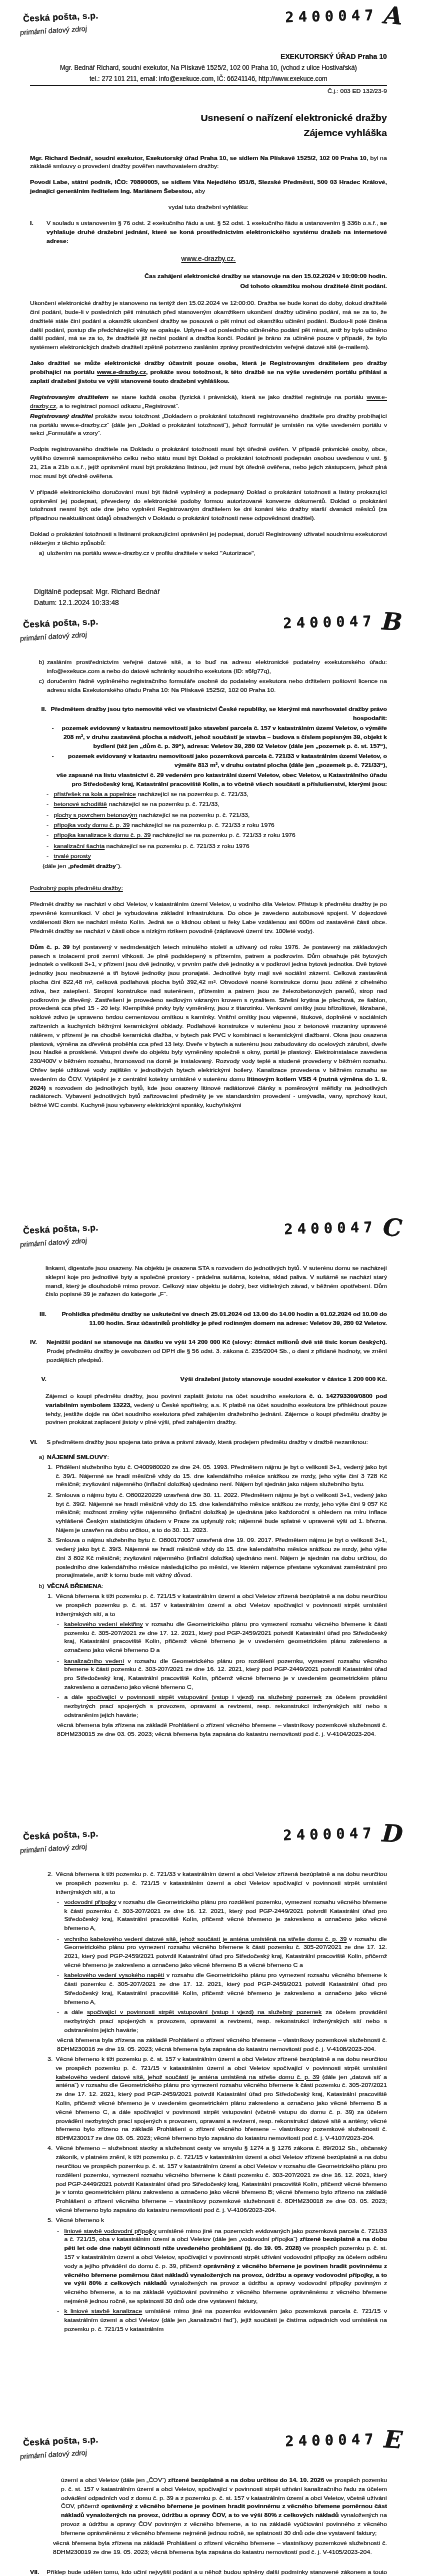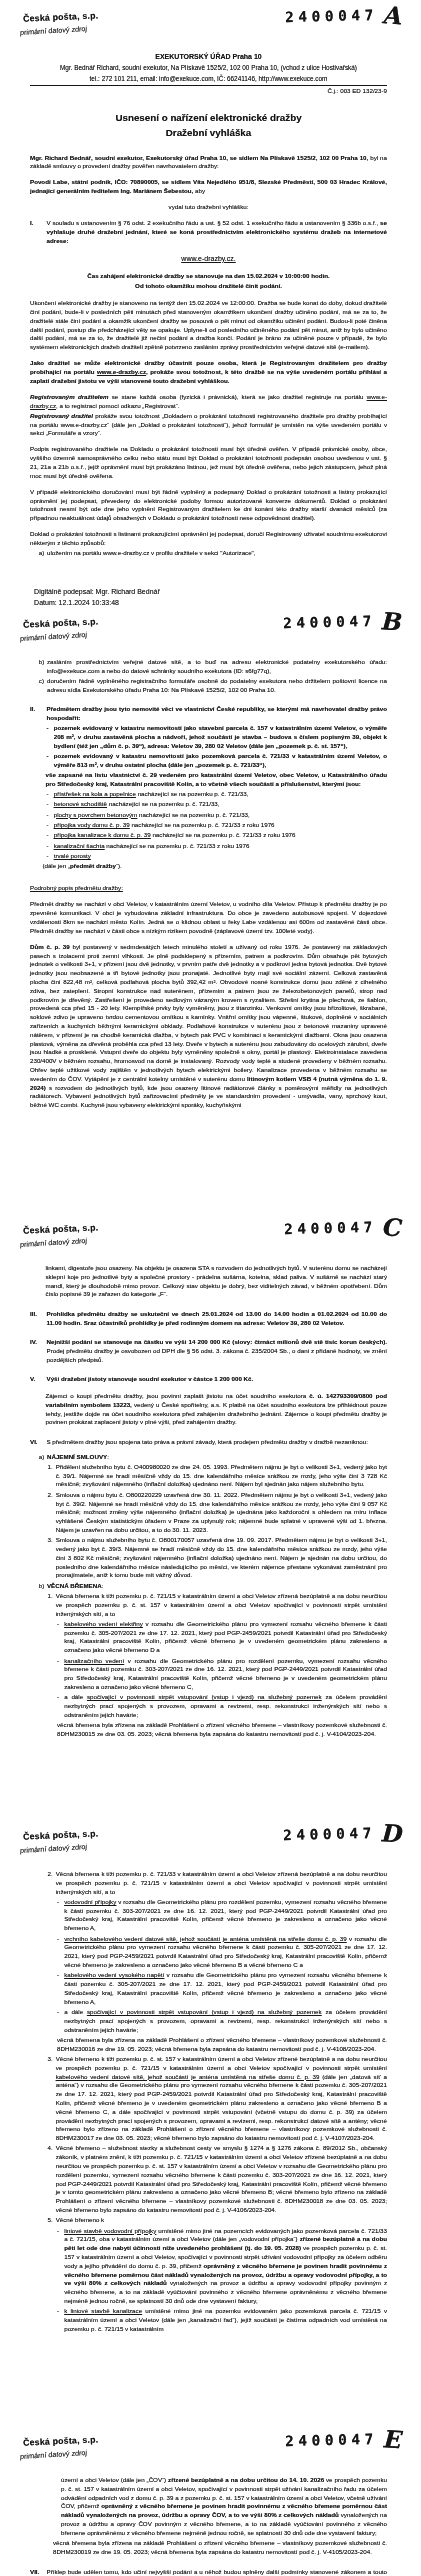--- a/index.html
+++ b/index.html
@@ -11,21 +11,21 @@
   .stamp-num{font-family:"DejaVu Sans Mono",monospace;font-size:14.4px;font-weight:bold;letter-spacing:4.6px;transform:rotate(-1.5deg);text-shadow:0 0 0.4px rgba(0,0,0,.7);}
   .stamp-letter{font-family:"DejaVu Serif",serif;font-size:24px;font-weight:bold;font-style:italic;line-height:1;margin-top:-4.1px;transform:rotate(4deg);text-shadow:0 0 0.4px rgba(0,0,0,.7);}
   .body{position:absolute;left:30px;right:35px;top:52px;}
   .blk{display:flex;font-size:6.2px;line-height:1.42;text-align:justify;margin:0 0 1.5px;text-shadow:0 0 0.2px rgba(0,0,0,.55);}
   .blk .lbl{flex:0 0 15.5px;}
   .blk .lbl.lb{font-weight:bold;}
   .blk .txt{flex:1 1 auto;min-width:0;}
   .t-center .txt{text-align:center;}
   .t-right .txt{text-align:right;}
   .t-line .txt{text-align:left;}
-  .b .txt, .b .lbl{font-weight:bold;}
+  .b .txt, .b .lbl{font-weight:bold;text-align:right;}
   .s-title .txt{font-size:9.8px;}
   .s-md .txt{font-size:7px;}
   .s-sm .txt{font-size:6.4px;}
   .s-sig .txt{font-size:7px;color:#1d1d1d;}
   .rule{border-top:1px solid #151515;height:0;margin:1.5px 0 1px;}
 </style>
 </head>
 <body>
 
 <div>
@@ -48,21 +48,21 @@
           <span class="txt">tel.: 272 101 211, email: info@exekuce.com, IČ: 66241146, http://www.exekuce.com</span>
         </div>
         <div class="rule"></div>
         <div class="blk t-right">
           <span class="txt">Č.j.: 003 ED 132/23-9</span>
         </div>
         <div class="blk t-center s-title b" style="margin-top: 15.5px;">
           <span class="txt">Usnesení o nařízení elektronické dražby</span>
         </div>
         <div class="blk t-center s-title b">
-          <span class="txt">Dražební vyhláška</span>
+          <span class="txt">Zájemce vyhláška</span>
         </div>
         <div class="blk t-para" style="margin-top: 13.4px;">
           <span class="txt"><span style="font-weight: bold;">Mgr. Richard Bednář, soudní exekutor, Exekutorský úřad Praha 10, se sídlem Na Plískavě 1525/2, 102 00 Praha 10,</span> byl na základě smlouvy o provedení dražby pověřen navrhovatelem dražby:</span>
         </div>
         <div class="blk t-para" style="margin-top: 7.2px;">
           <span class="txt"><span style="font-weight: bold;">Povodí Labe, státní podnik, IČO: 70890005, se sídlem Víta Nejedlého 951/8, Slezské Předměstí, 500 03 Hradec Králové, jednající generálním ředitelem Ing. Mariánem Šebestou,</span> aby</span>
         </div>
         <div class="blk t-center" style="margin-top: 7.2px;">
           <span class="txt">vydal tuto dražební vyhlášku:</span>
         </div>

